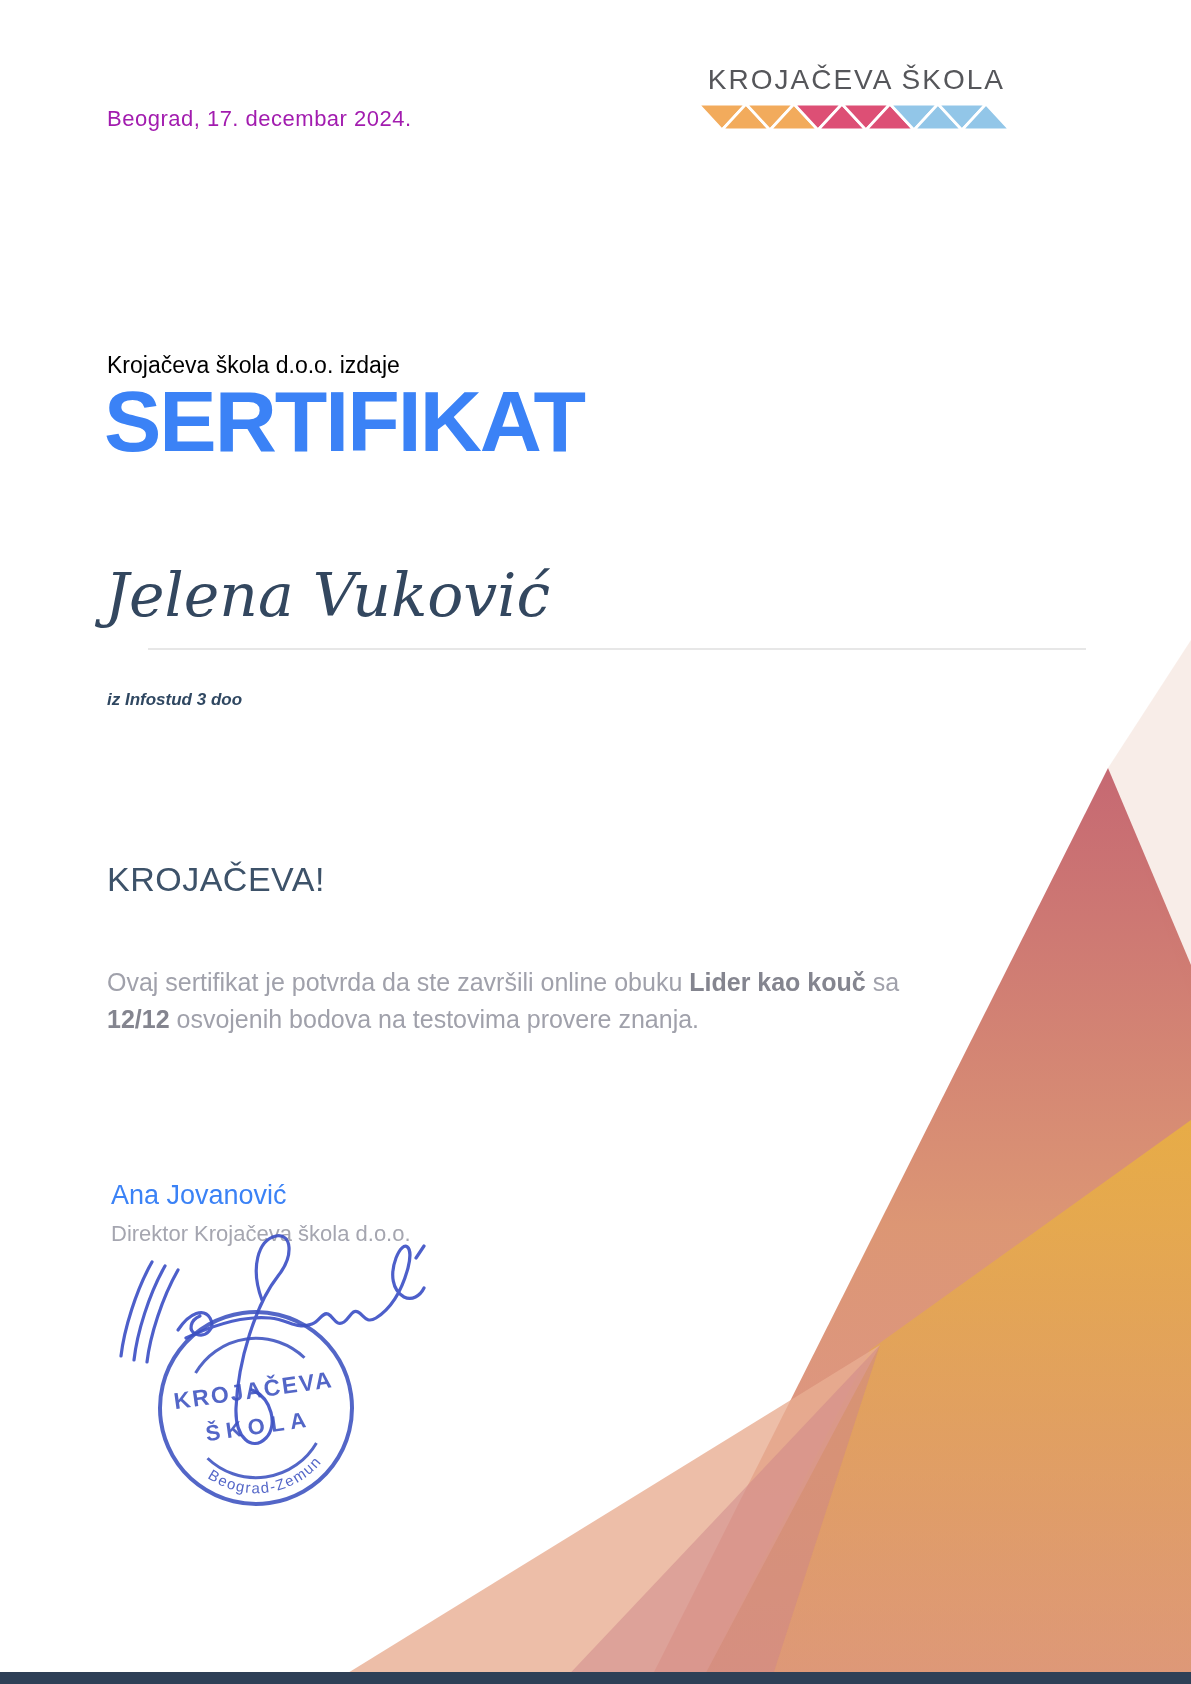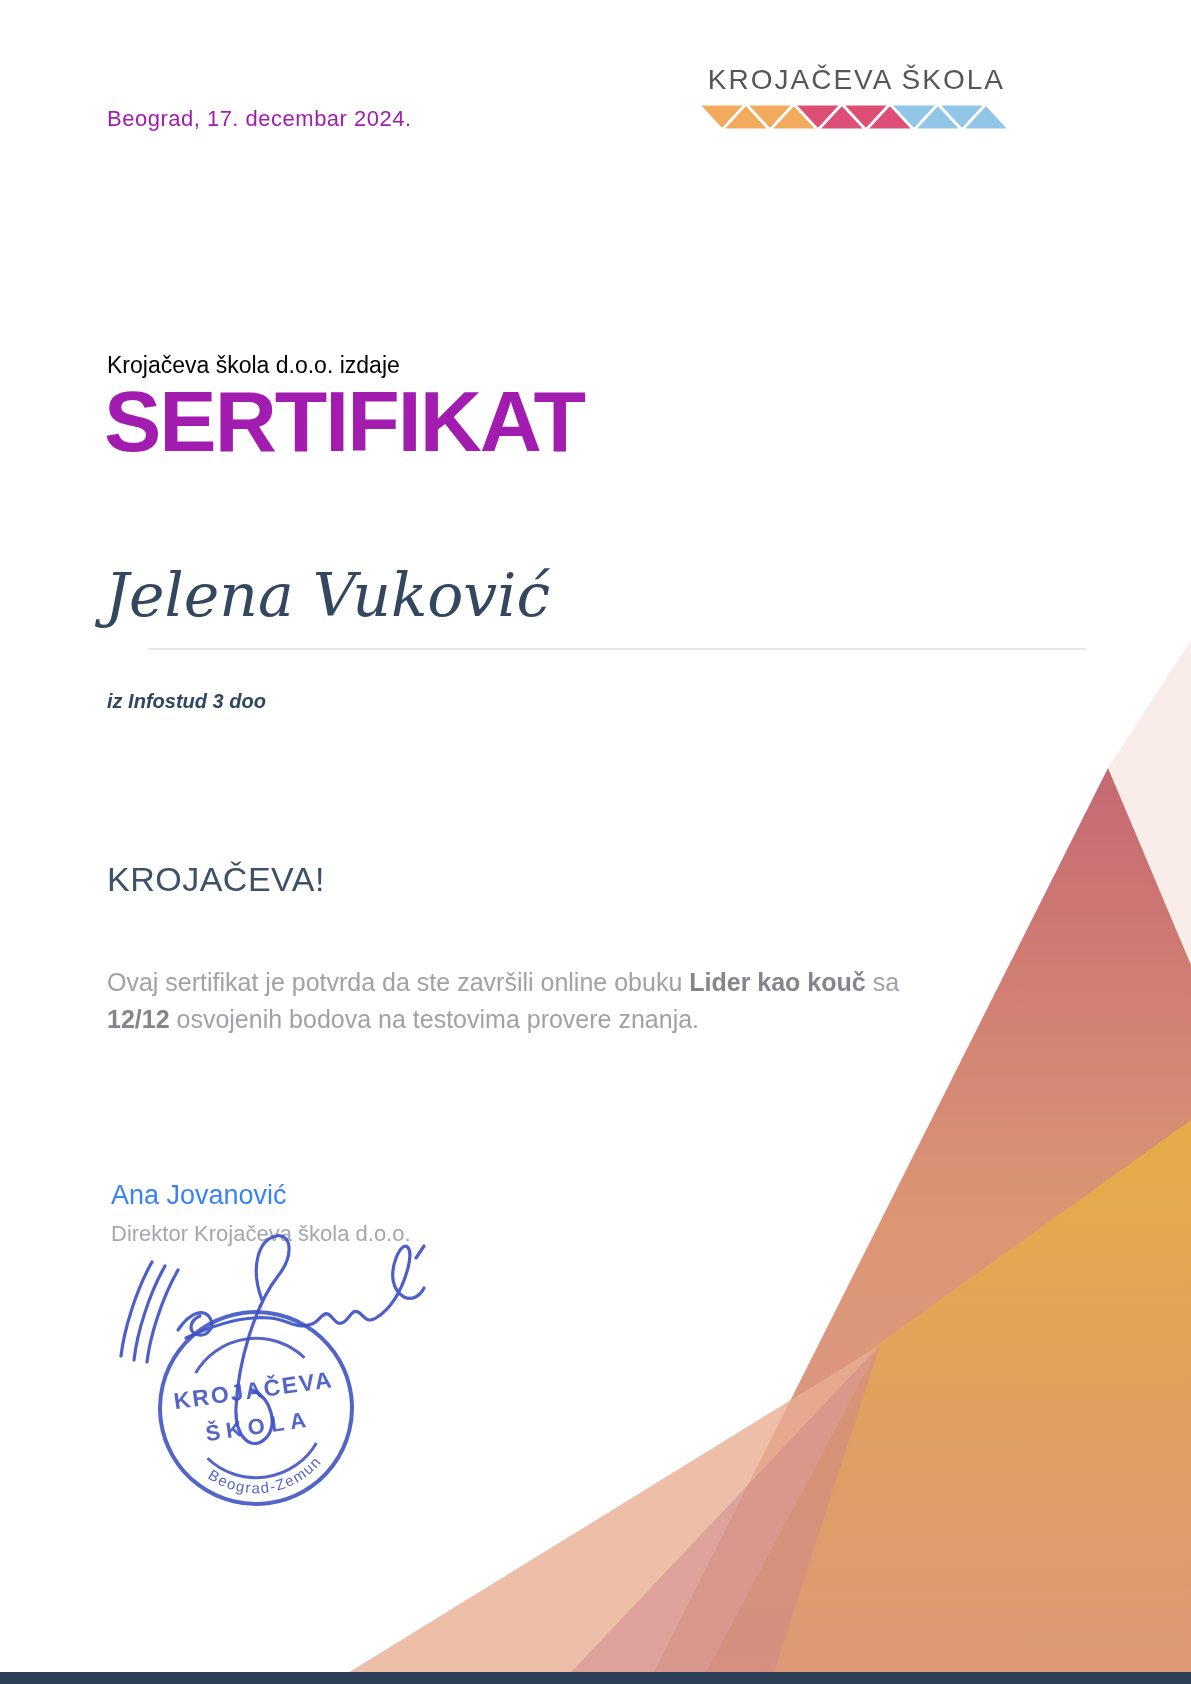--- a/index.html
+++ b/index.html
@@ -5,25 +5,25 @@
   html,body{margin:0;padding:0;background:#ffffff;}
   .page{
     position:relative;width:1191px;height:1684px;background:#ffffff;overflow:hidden;
     font-family:"Liberation Sans",sans-serif;
   }
   .abs{position:absolute;}
   .date{left:107px;top:106px;font-size:22px;letter-spacing:.5px;color:#a21caf;}
   .logo-text{right:186px;top:64px;font-size:28px;font-weight:300;letter-spacing:2px;color:#55565a;text-align:right;}
   .logo-strip{left:698px;top:104px;}
   .issuer{left:107px;top:352px;font-size:23px;font-weight:300;color:#000000;}
-  .title{left:104px;top:372px;font-size:86px;font-weight:800;letter-spacing:-2px;color:#a21caf;}
+  .title{left:104px;top:372px;font-size:86px;font-weight:800;letter-spacing:-2px;color:#3b82f6;}
   .name{left:105px;top:560px;font-size:60px;font-style:italic;color:#33475f;
         font-family:"DejaVu Serif","Liberation Serif",serif;}
   .name-underline{left:148px;top:648px;width:938px;height:2px;background:#e7e7e7;}
-  .company{left:107px;top:690px;font-size:20px;font-style:italic;font-weight:600;color:#2f4761;}
+  .company{left:107px;top:690px;font-size:17px;font-style:italic;font-weight:600;color:#2f4761;}
   .congrats{left:107px;top:860px;font-size:34px;font-weight:400;letter-spacing:.5px;color:#3d5269;}
   .body-text{left:107px;top:936px;width:900px;font-size:25px;line-height:37px;color:#a0a1ab;margin-top:28px;}
   .body-text b{color:#84858f;font-weight:700;}
   .signer-name{left:111px;top:1180px;font-size:27px;color:#3b82f6;}
   .signer-title{left:111px;top:1221px;font-size:22px;color:#a5a6b0;text-align:center;}
   .footer-bar{left:0;top:1672px;width:1191px;height:12px;background:#2e4057;}
   svg{display:block;}
   .overlay{left:0;top:0;pointer-events:none;}
 </style>
 </head>

